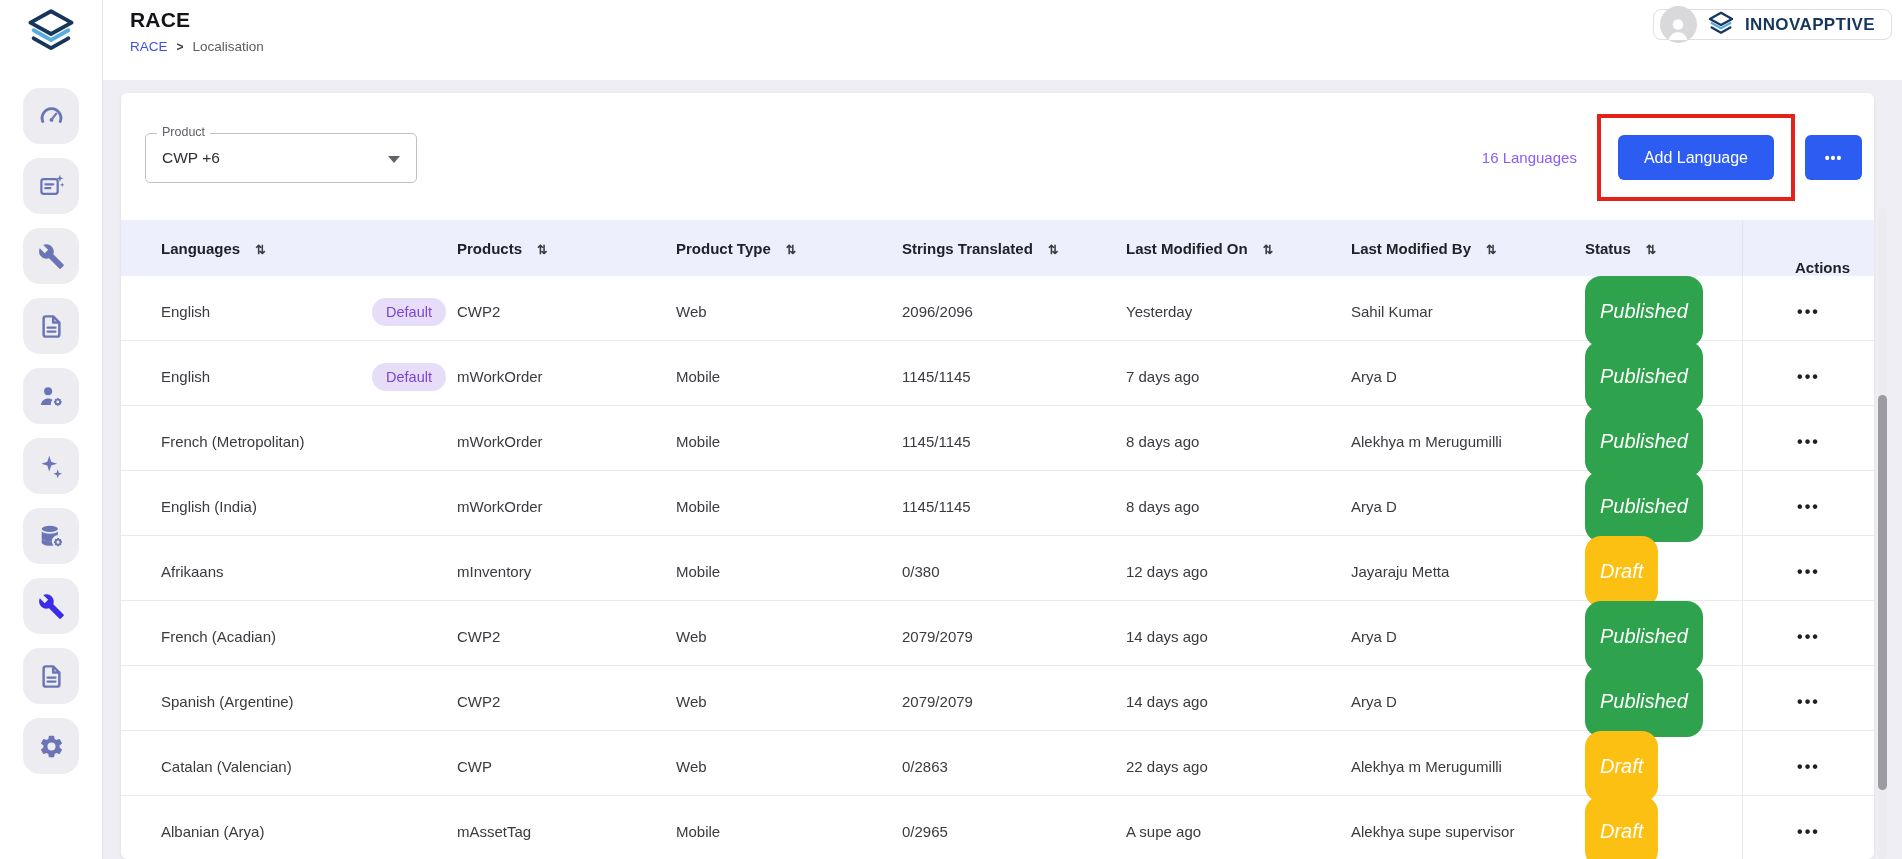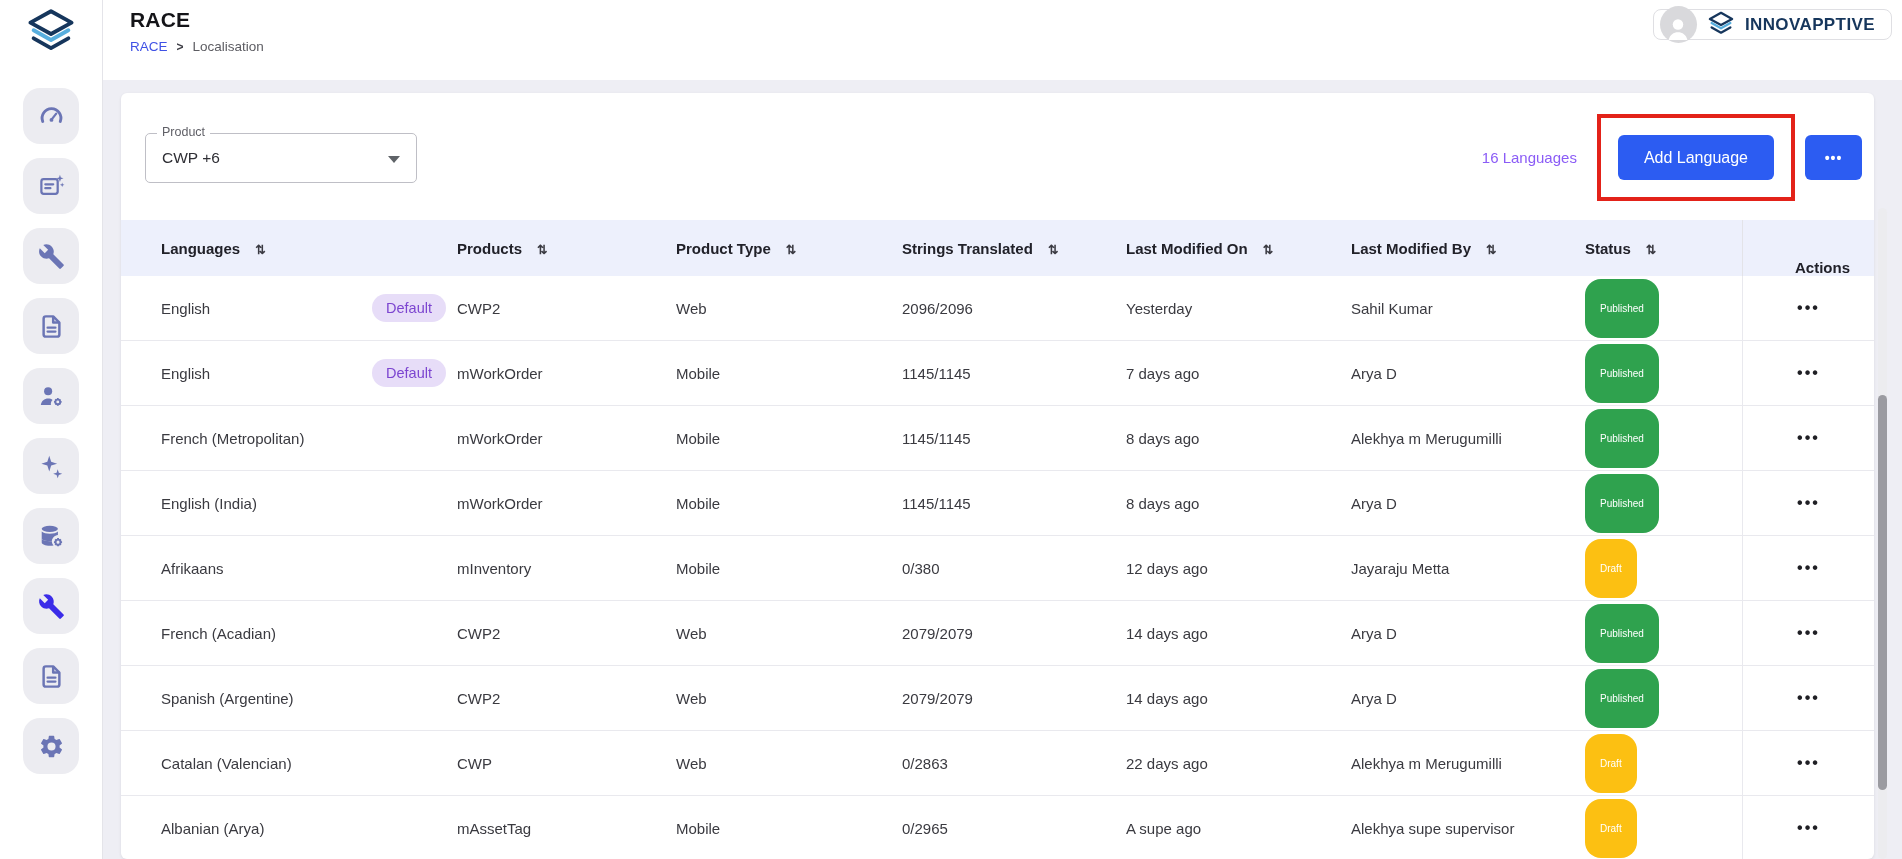--- a/index.html
+++ b/index.html
@@ -104,21 +104,21 @@
   .sort { margin-left:7px; font-size:12.5px; color:#3a3a42; cursor:pointer; }
   .th-actions { justify-content:flex-end; padding-right:24px; border-left:1px solid #e3e3e8; height:100%; }
   .trow { height:65px; align-items:center; border-bottom:1px solid #e9e9ee; font-size:15px; }
   .td { display:flex; align-items:center; }
   .lang-name { display:inline-block; width:211px; }
   .badge-default {
     background:var(--default-badge-bg,#e7ddf8); color:var(--default-badge-text,#7c45d0);
     border-radius:15px; padding:6px 14px; font-size:14.5px;
   }
   .badge-default:empty { display:none; }
-  .pill { color:#fff; border-radius:16px; padding:24px 15px; font-size:10px; }
+  .pill { color:#fff; border-radius:16px; padding:24px 15px; font-size:20px;font-style:italic; }
   .st-published { background:var(--published,#2fa24e); }
   .st-draft { background:var(--draft,#fcc012); }
   .td-actions { border-left:1px solid #e9e9ee; height:100%; justify-content:center; }
   .dots { font-size:16px; font-weight:700; letter-spacing:2px; color:#1f1f24; cursor:pointer; }
   
   .scroll-track { position:absolute; right:15px; top:208px; width:9px; height:651px; background:#ececef; border-radius:5px; }
   .scroll-thumb { position:absolute; right:15px; top:395px; width:9px; height:395px; background:#9b9ba1; border-radius:5px; cursor:grab; }
 </style>
 </head>
 <body>

